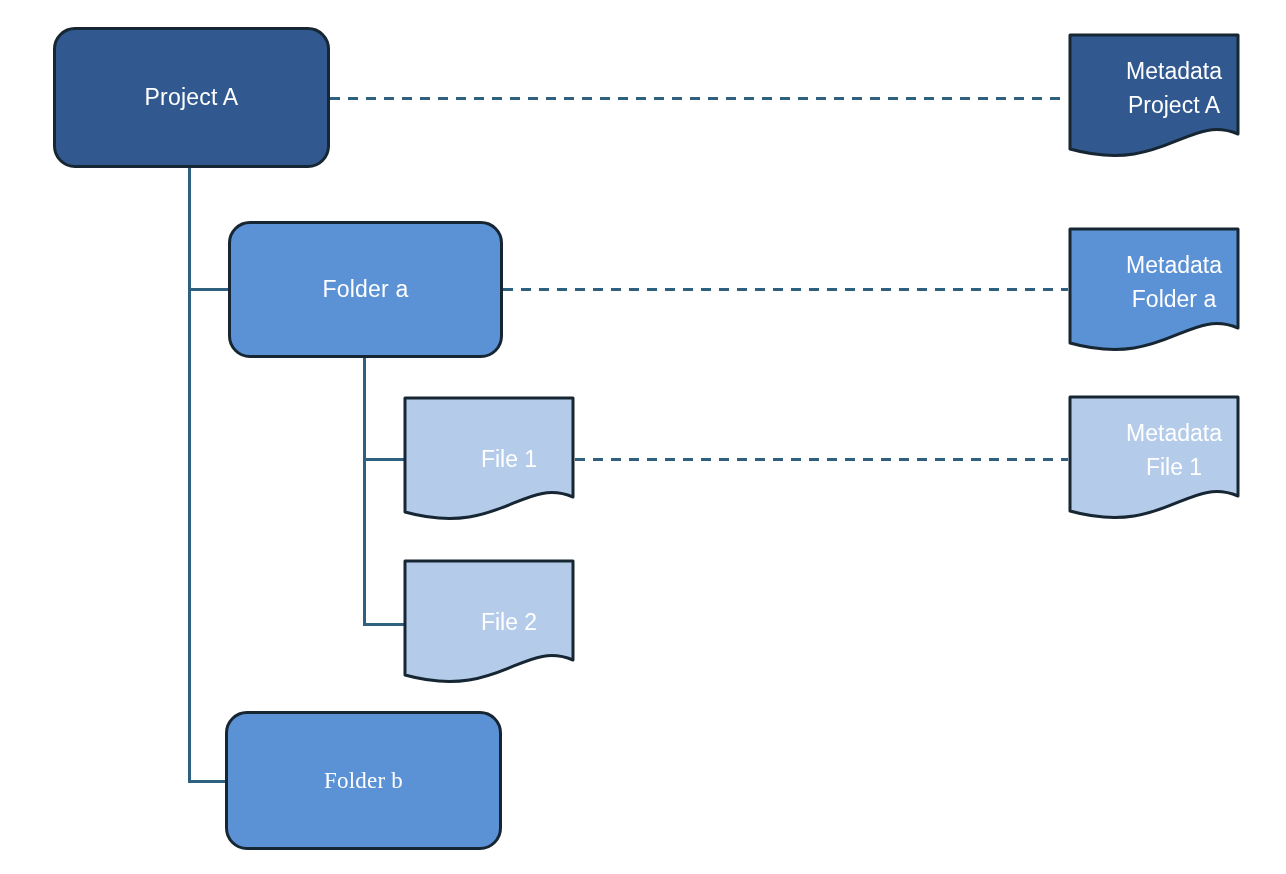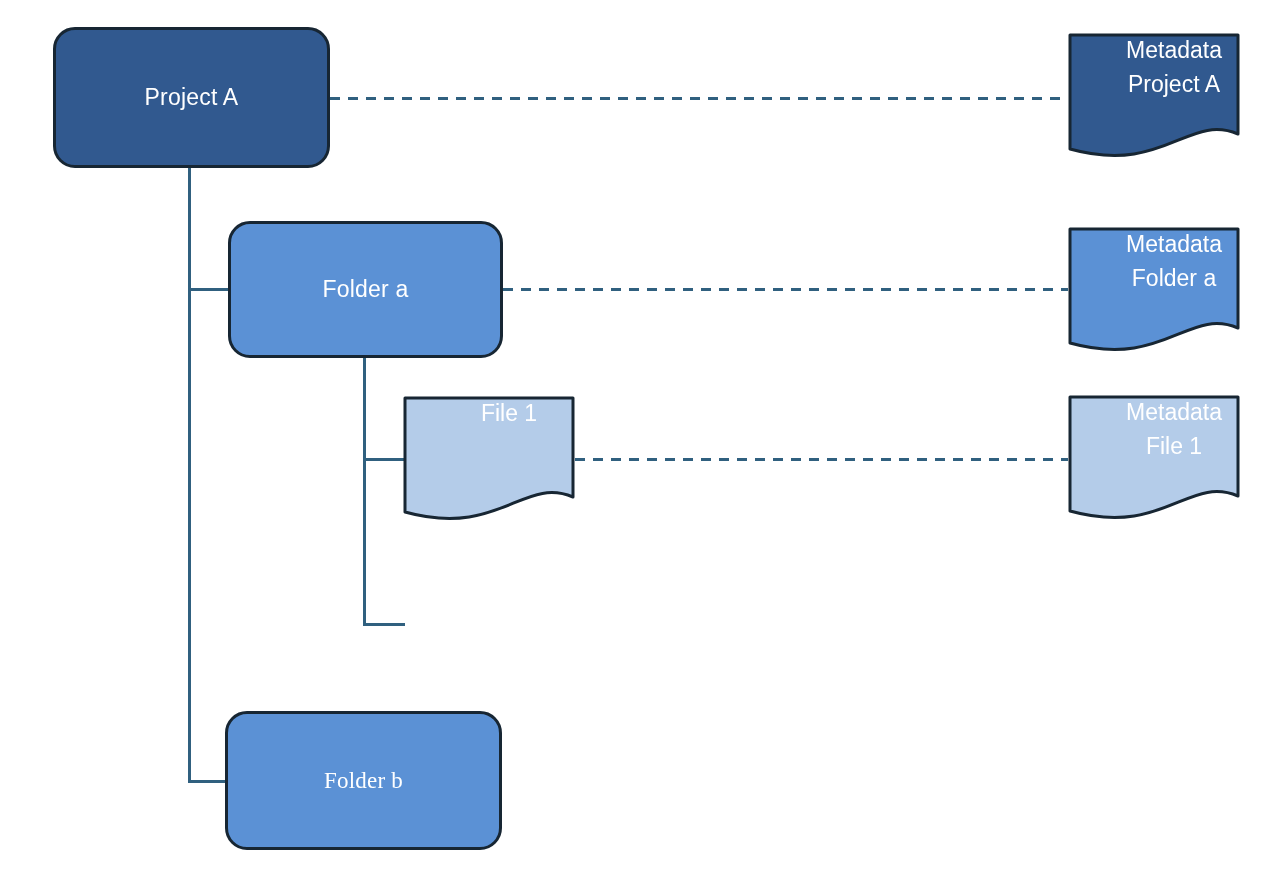--- a/index.html
+++ b/index.html
@@ -18,21 +18,21 @@
     display:flex;align-items:center;justify-content:center;
     color:#ffffff;font-size:23px;letter-spacing:.2px;
     box-sizing:border-box;
   }
   
   .doc{position:absolute;width:172px;height:132px;}
   .doc svg{position:absolute;left:0;top:0;width:172px;height:132px;overflow:visible;}
   .doc svg path{stroke:#172633;stroke-width:3;stroke-linejoin:round;}
   .doc .doc-label{
     position:absolute;left:0;top:0;width:100%;height:100%;
-    display:flex;flex-direction:column;align-items:center;justify-content:flex-start;
+    display:flex;flex-direction:column;align-items:center;justify-content:center;
     color:#ffffff;font-size:23px;line-height:34px;text-align:center;
     box-sizing:border-box;
     padding-left:40px;
   }
   .doc .doc-label.two-line{padding-bottom:22px;}
   .doc .doc-label.one-line{padding-bottom:6px;}
   
   .hline,.vline{position:absolute;}
   .hline{height:3px;}
   .vline{width:3px;}
@@ -72,20 +72,28 @@
 
   <div class="doc" style="left:403px;top:396px;">
     <svg viewBox="0 0 172 132">
       <path d="M2 2 H170 V101 C120 80 96 142 2 116 Z" fill="#B4CCE9"></path>
     </svg>
     <div class="doc-label one-line">
       <span>File 1</span>
     </div>
   </div>
 
+  <div class="doc" style="left:403px;top:559px;">
+    <svg viewBox="0 0 172 132">
+      <path d="M2 2 H170 V101 C120 80 96 142 2 116 Z" fill="#B4CCE9"></path>
+    </svg>
+    <div class="doc-label one-line">
+      <span>File 2</span>
+    </div>
+  </div>
 
   <div class="doc" style="left:1068px;top:33px;">
     <svg viewBox="0 0 172 132">
       <path d="M2 2 H170 V101 C120 80 96 142 2 116 Z" fill="#31598F"></path>
     </svg>
     <div class="doc-label two-line">
       <span>Metadata</span>
       <span>Project A</span>
     </div>
   </div>

